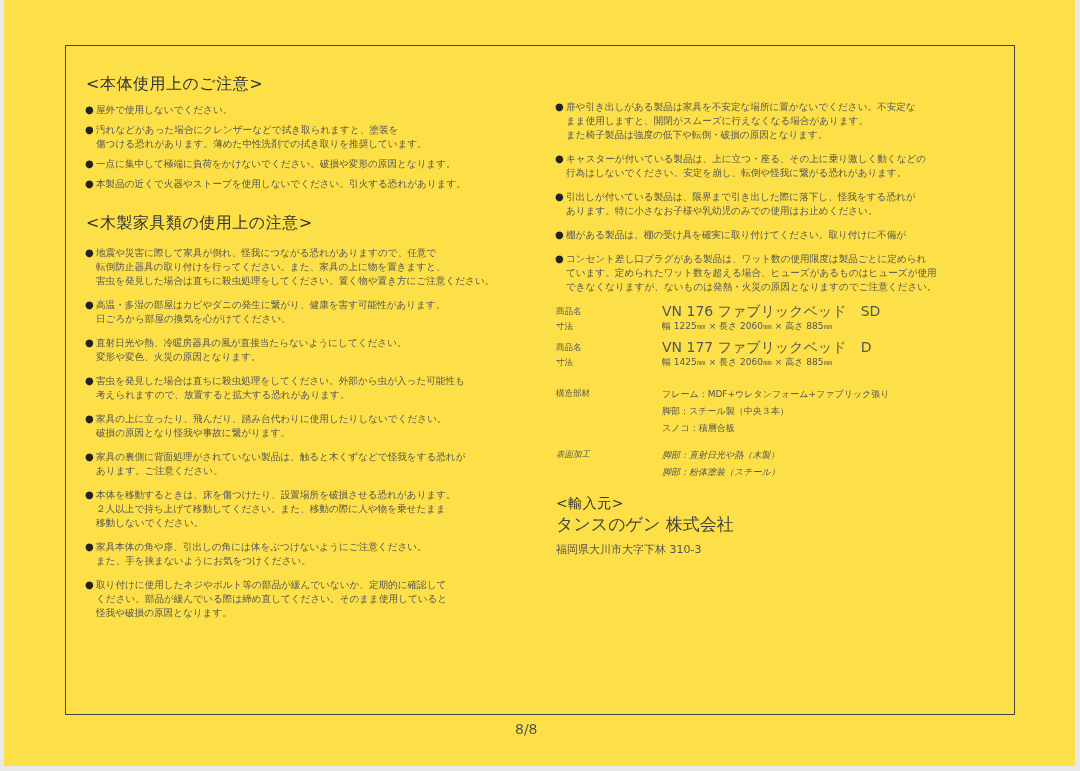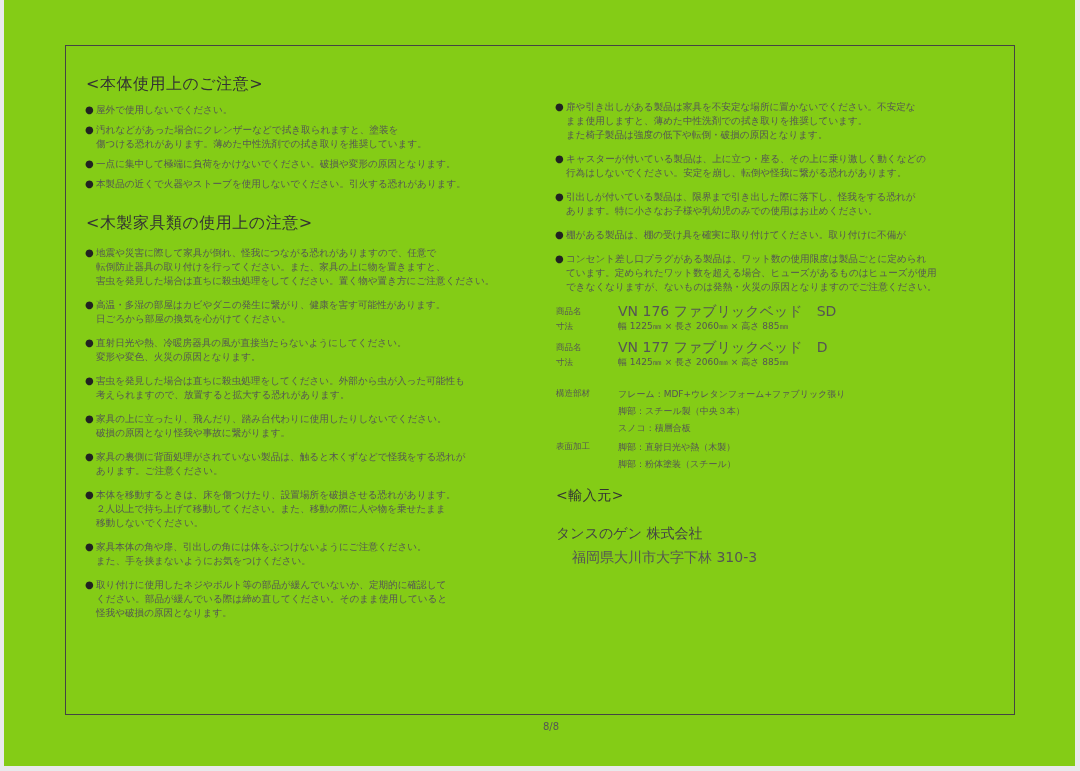--- a/index.html
+++ b/index.html
@@ -1,35 +1,35 @@
 <!DOCTYPE html>
 <html><head>
 <meta charset="utf-8">
 <style>
   html,body{margin:0;padding:0;}
   body{width:1080px;height:771px;background:#e9e9ec;position:relative;overflow:hidden;
        font-family:"DejaVu Sans","Liberation Sans",sans-serif;color:#4a4a4a;}
-  .page{position:absolute;left:4px;top:0;width:1071px;height:766px;background:#84cc16;}
+  .page{position:absolute;left:4px;top:0;width:1071px;height:766px;background:#fde047;}
   .frame{position:absolute;left:61px;top:45px;width:950px;height:670px;border:1.5px solid #444;box-sizing:border-box;}
   .col{position:absolute;}
   .col-left{left:20px;top:28px;width:460px;}
   .col-right{left:490px;top:54px;width:430px;}
   h2{margin:0;font-weight:normal;font-size:16px;color:#333;letter-spacing:0.5px;}
   .notice{font-size:9.6px;line-height:14px;color:#555;padding-left:10px;position:relative;margin:0;}
   .notice .bullet{position:absolute;left:-1px;top:0;font-size:10px;color:#222;}
   .gap-s{margin-top:6px;}
   .gap-m{margin-top:10px;}
   .spec{font-size:9px;color:#555;}
-  .spec .row{display:flex;line-height:15px;}
+  .spec .row{display:flex;line-height:15px;gap:44px;}
   .spec .k{width:62px;flex:none;font-size:8.5px;}
   .spec .v{flex:1;}
   .spec .v.big{font-size:14px;}
-  .pagenum{position:absolute;left:539px;top:721px;font-size:10px;color:#555;}
-  .importer-name{font-size:14px;color:#444;margin-top:20px;}
-  .importer-addr{font-size:14px;color:#555;margin-top:6px;margin-left:16px;}
+  .pagenum{position:absolute;left:511px;top:721px;font-size:14px;color:#555;}
+  .importer-name{font-size:17px;color:#444;margin-top:0;}
+  .importer-addr{font-size:11px;color:#555;margin-top:6px;}
 </style>
 </head>
 <body>
 
 <div class="page">
   <div class="frame">
 
     <div class="col col-left">
       <h2>&lt;本体使用上のご注意&gt;</h2>
       <div id="s1" style="margin-top:8px;">
@@ -103,21 +103,21 @@
             <div>怪我や破損の原因となります。</div>
           </div>
         </div>
     </div>
 
     <div class="col col-right">
       <div id="r1">
           <div class="notice">
             <span class="bullet">●</span>
             <div>扉や引き出しがある製品は家具を不安定な場所に置かないでください。不安定な</div>
-            <div>まま使用しますと、薄めた中性洗剤での拭き取りを推奨しています。</div>
+            <div>まま使用しますと、開閉がスムーズに行えなくなる場合があります。</div>
             <div>また椅子製品は強度の低下や転倒・破損の原因となります。</div>
           </div>
           <div class="notice gap-m">
             <span class="bullet">●</span>
             <div>キャスターが付いている製品は、上に立つ・座る、その上に乗り激しく動くなどの</div>
             <div>行為はしないでください。安定を崩し、転倒や怪我に繋がる恐れがあります。</div>
           </div>
           <div class="notice gap-m">
             <span class="bullet">●</span>
             <div>引出しが付いている製品は、限界まで引き出した際に落下し、怪我をする恐れが</div>
@@ -157,21 +157,21 @@
             </div>
         </div>
         <div class="row" style="margin-top:16px;">
           <span class="k">構造部材</span>
           <div class="v">
             <div style="line-height:17px">フレーム：MDF+ウレタンフォーム+ファブリック張り</div>
             <div style="line-height:17px">脚部：スチール製（中央３本）</div>
             <div style="line-height:17px">スノコ：積層合板</div>
           </div>
         </div>
-        <div class="row" style="margin-top:2px;">
+        <div class="row" style="margin-top:10px;font-style:italic;">
           <span class="k">表面加工</span>
           <div class="v">
             <div style="line-height:17px">脚部：直射日光や熱（木製）</div>
             <div style="line-height:17px">脚部：粉体塗装（スチール）</div>
           </div>
         </div>
       </div>
 
       <h2 style="margin-top:14px;font-size:14px;">&lt;輸入元&gt;</h2>
       <div class="importer-name">タンスのゲン 株式会社</div>

